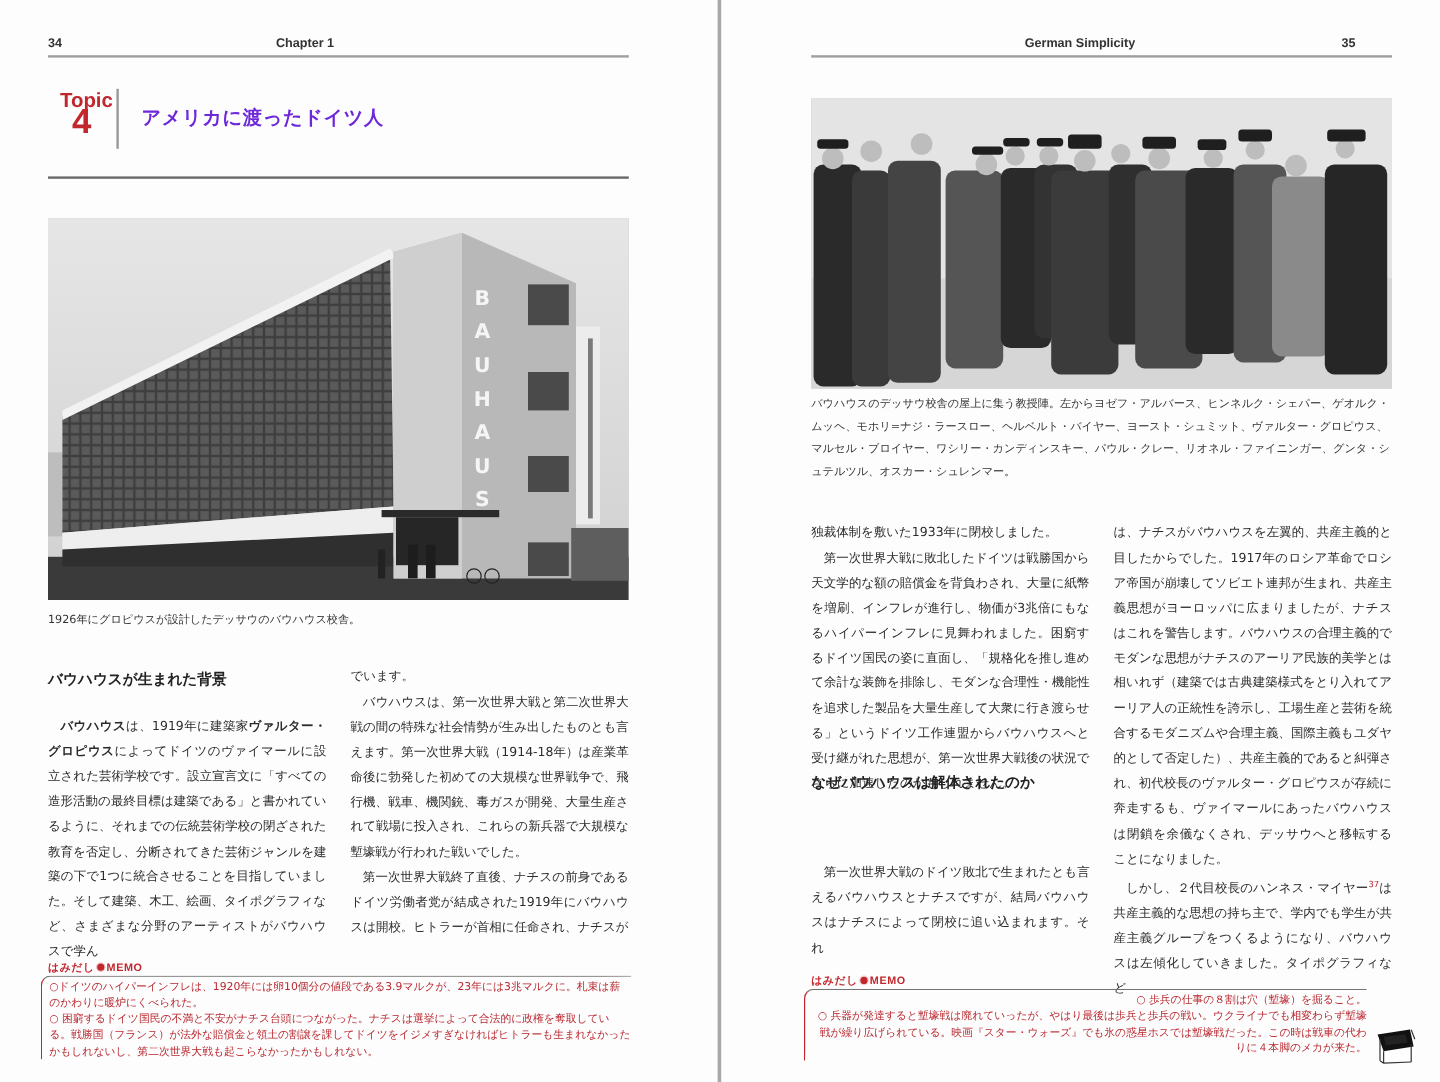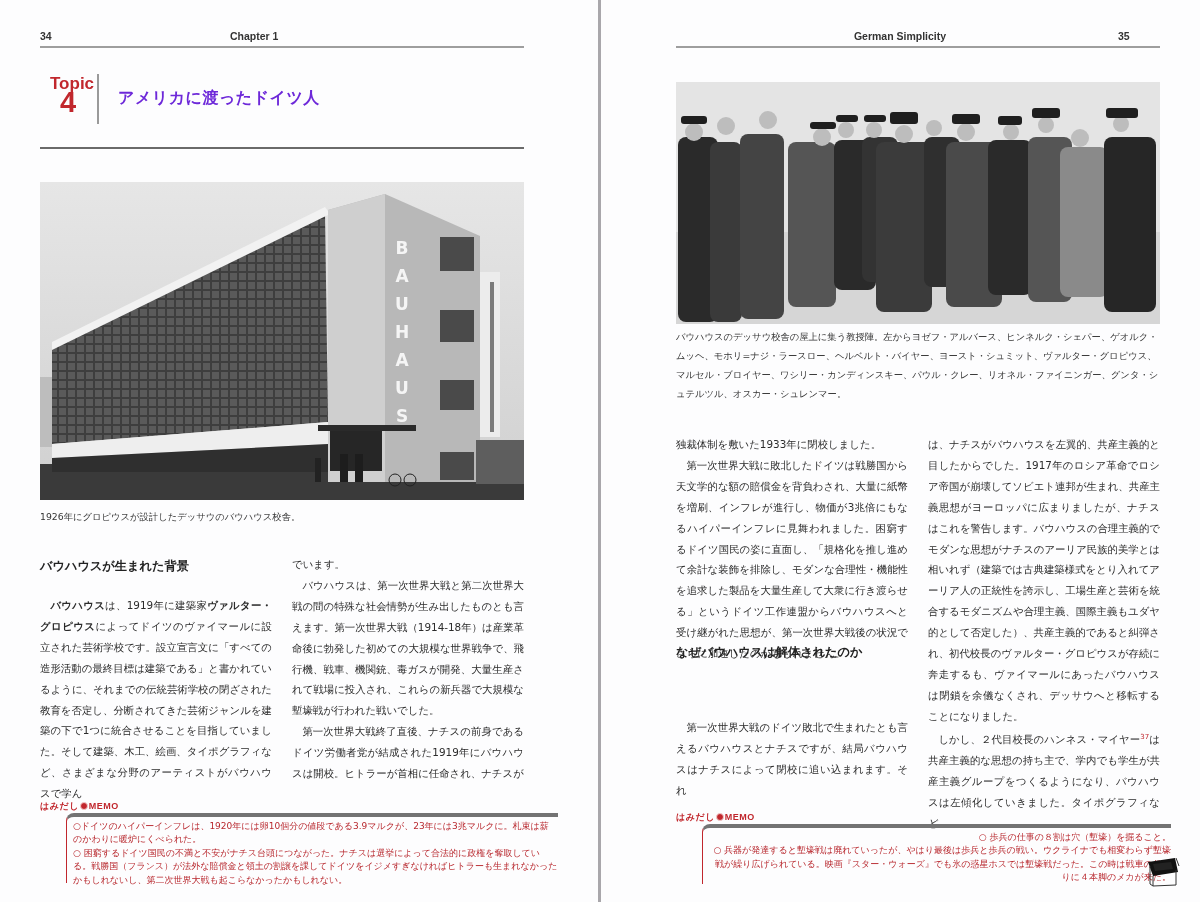--- a/index.html
+++ b/index.html
@@ -53,21 +53,21 @@
   .left .h2a { left: 40px; top: 558px; }
 
   .right .col1 { left: 74px; top: 434px; width: 232px; }
   .right .h2b { left: 74px; top: 644px; }
   .right .col1b { left: 74px; top: 717px; width: 232px; }
   .right .col2 { left: 326px; top: 434px; width: 232px; }
 
   
   .memo-label { position: absolute; font-family: "Liberation Sans", sans-serif; font-weight: bold; font-size: 9px; color: #c1272d; letter-spacing: 0.5px; }
   .memo-dot { display: inline-block; width: 8px; height: 8px; border-radius: 50%; background: #c1272d; border: 1.5px solid #f2c9c9; vertical-align: -1px; margin: 0 1px; }
-  .memo-box { position: absolute; border-top: 4px solid #737373; border-left: 1px solid #c1272d; border-top-left-radius: 8px; padding: 3px 0 0 6px; font-size: 9px; line-height: 13.4px; color: #b8282e; margin-left: 32px; }
+  .memo-box { position: absolute; border-top: 1px solid #737373; border-left: 1px solid #c1272d; border-top-left-radius: 8px; padding: 3px 0 0 6px; font-size: 9px; line-height: 13.4px; color: #b8282e; }
   .left .memo-label { left: 40px; top: 800px; }
   .left .memo-box { left: 34px; top: 813px; width: 492px; height: 70px; }
   .right .memo-label { left: 74px; top: 811px; }
   .right .memo-box { left: 68px; top: 824px; width: 469px; height: 60px; text-align: right; }
 
   .chair { position: absolute; left: 543px; top: 852px; width: 36px; height: 36px; }
 </style>
 </head>
 <body>
 

